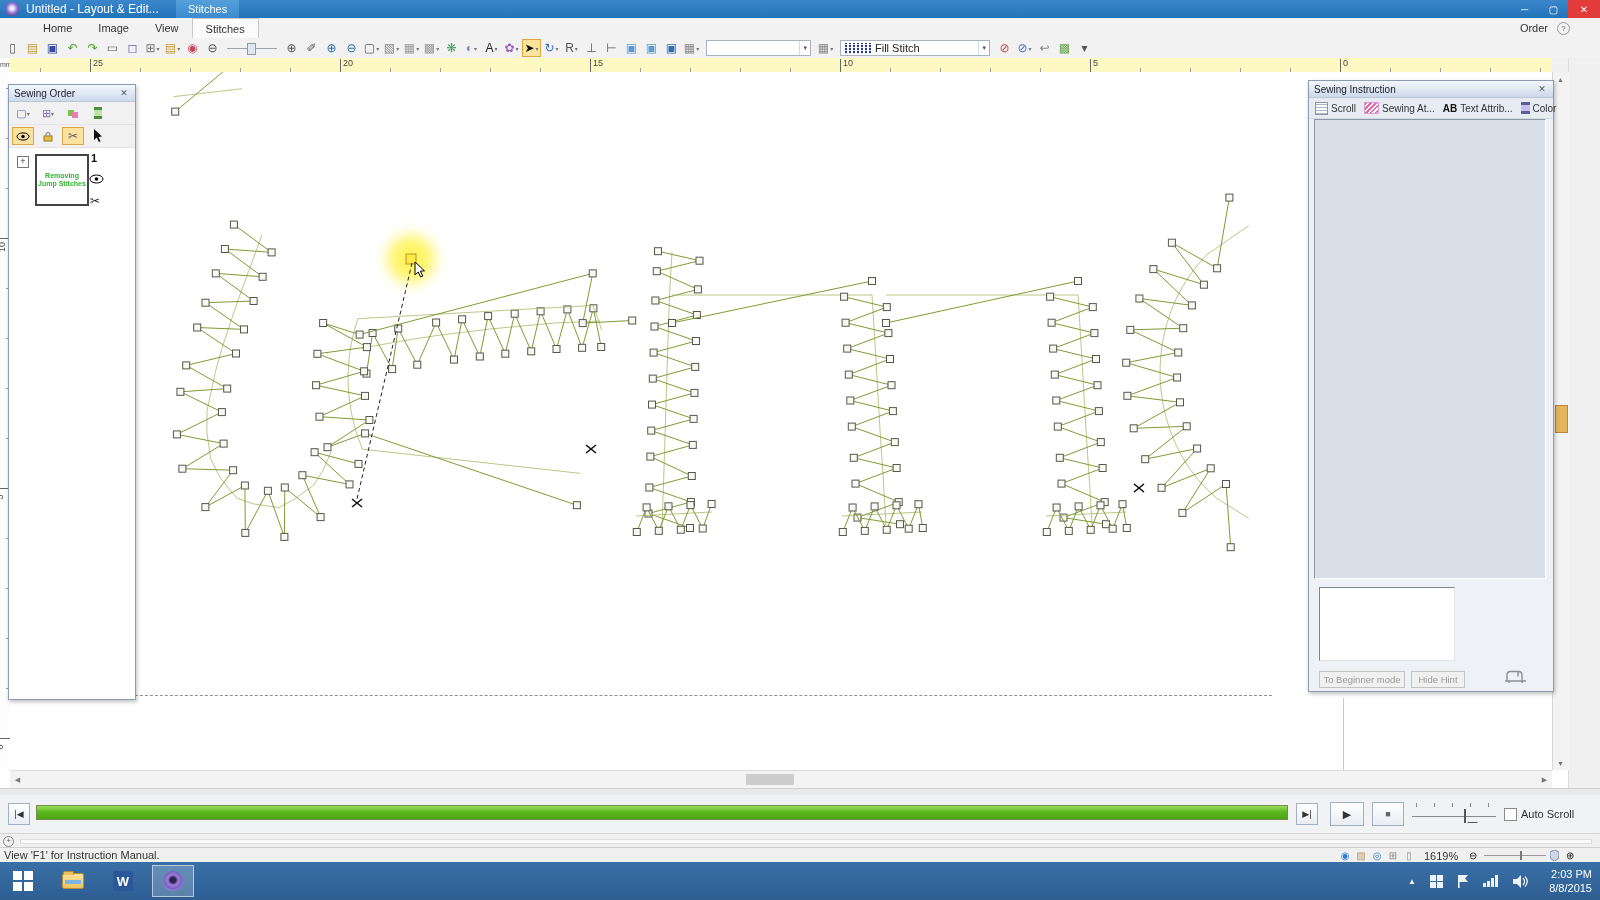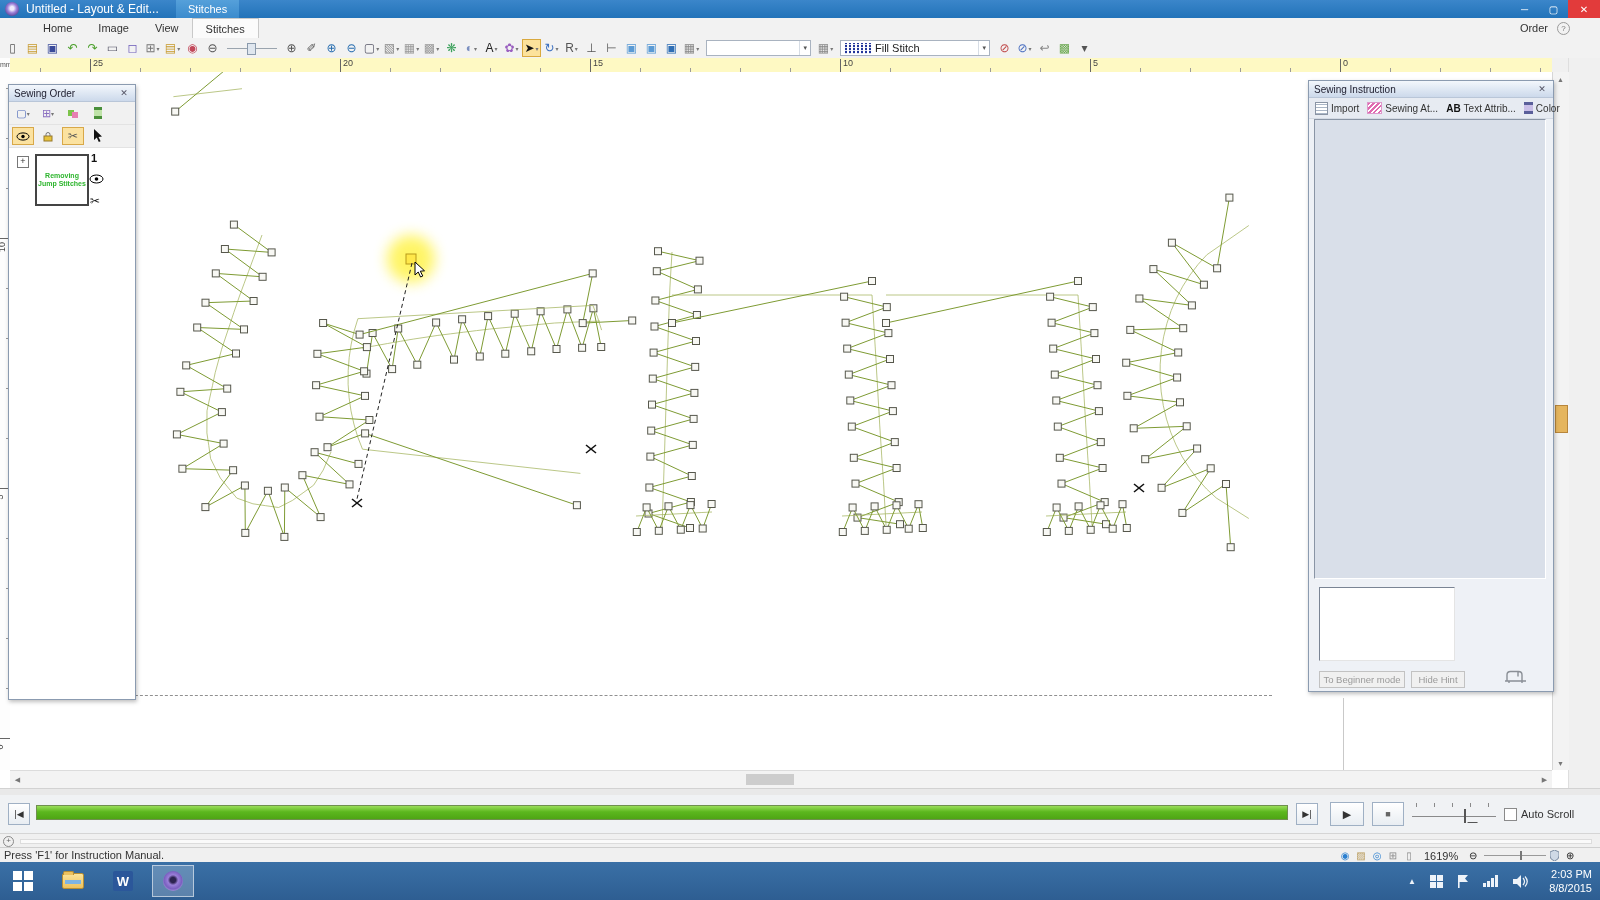--- a/index.html
+++ b/index.html
@@ -726,21 +726,21 @@
 </div>
 
 <div id="sewing-attributes" class="abs panel">
   <div class="panel-title">
     <span>Sewing Instruction</span>
     <span class="panel-close">✕</span>
   </div>
   <div id="satabs">
     <div class="satab">
       <span class="ic-import"></span>
-      <span>Import</span>
+      <span>Scroll</span>
     </div>
     <div class="satab">
       <span class="ic-hatchpink"></span>
       <span>Sewing At...</span>
     </div>
     <div class="satab">
       <b class="ic-ab">AB</b>
       <span>Text Attrib...</span>
     </div>
     <div class="satab">
@@ -775,21 +775,21 @@
   </div>
   <div id="autoscroll-box"></div>
   <div id="autoscroll-label">Auto Scroll</div>
 </div>
 
 <div id="thinstrip" class="abs">
   <div id="strip-plus">+</div>
   <div id="strip-groove"></div>
 </div>
 <div id="statusbar" class="abs">
-  <div id="status-hint">Press 'F1' for Instruction Manual.</div>
+  <div id="status-hint">View 'F1' for Instruction Manual.</div>
   <div id="status-right">
     <span id="status-view-icons" style="display:flex;gap:2px">
         <span class="sbtn" style="color: rgb(42, 127, 208);">◉</span>
         <span class="sbtn" style="color: rgb(184, 154, 90);">▨</span>
         <span class="sbtn" style="color: rgb(42, 127, 208);">◎</span>
         <span class="sbtn" style="color: rgb(136, 136, 136);">⊞</span>
         <span class="sbtn" style="color: rgb(136, 136, 136);">▯</span>
       </span>
     <span style="margin:0 4px;color:#333">1619%</span>
     <span class="sbtn">⊖</span>

